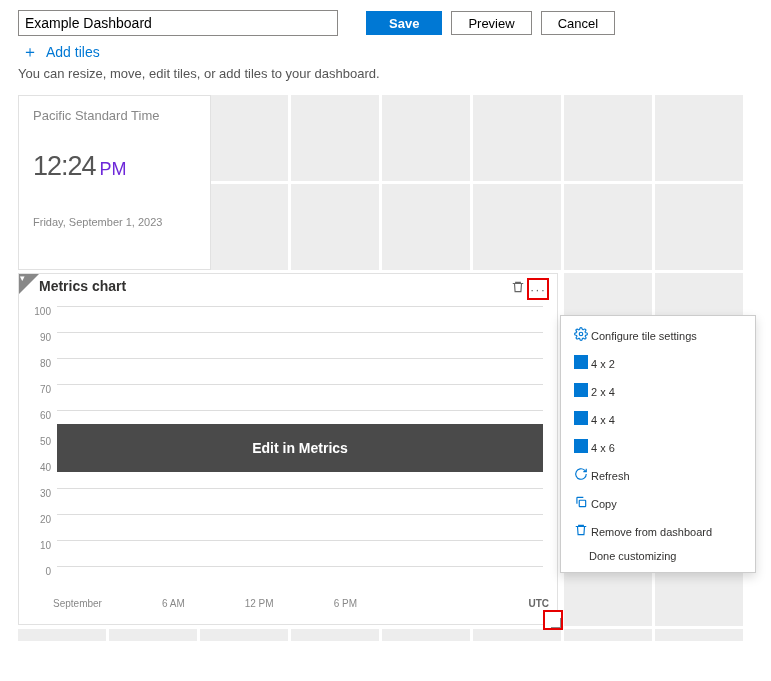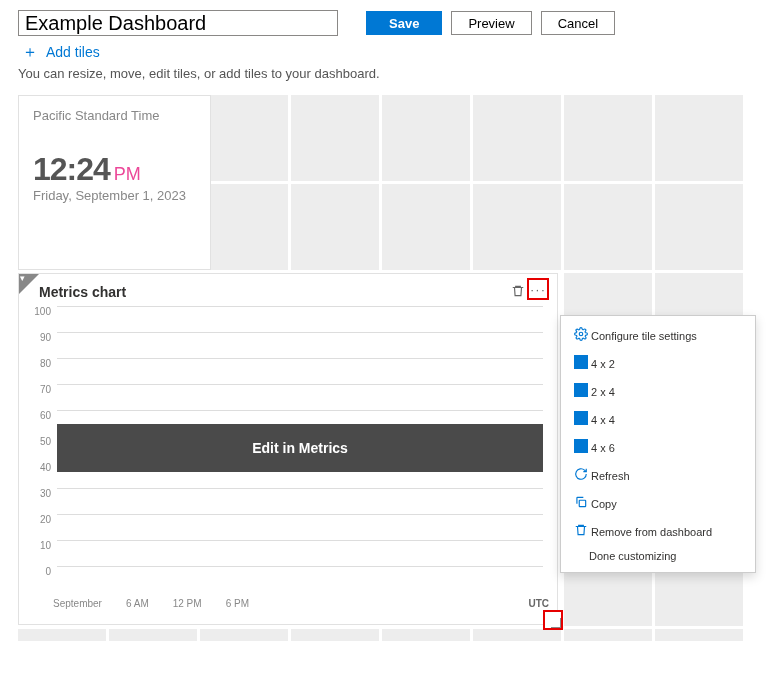--- a/index.html
+++ b/index.html
@@ -1,52 +1,52 @@
 <!DOCTYPE html>
 <html><head>
 <meta charset="utf-8">
 <style>
   * { box-sizing: border-box; }
   html, body { margin:0; padding:0; font-family: "Segoe UI", Arial, sans-serif; font-size:13px; color:#323130; background:#fff; }
   body { width:771px; height:681px; position:relative; overflow:hidden; }
 
   .top-row { display:flex; align-items:center; gap:9px; padding:10px 18px 6px 18px; }
-  .title-input { width:320px; height:26px; border:1px solid #8a8886; padding:10px 6px; font-size:20px; }
+  .title-input { width:320px; height:26px; border:1px solid #8a8886; padding:10px 6px; font-size:14px; }
   .btn { height:24px; padding:0 16px; border:1px solid #8a8886; background:#fff; font-size:13px; cursor:pointer; }
   .btn-primary { background:#0078d4; color:#fff; border-color:#0078d4; padding:0 22px; font-weight:600; }
   .btn-gap { width:10px; }
 
   .add-row { display:flex; align-items:center; gap:8px; padding:2px 18px 4px 22px; color:#0078d4; cursor:pointer; font-size:14px; }
   .plus { font-size:16px; line-height:1; }
   .help-text { padding:2px 18px 14px 18px; color:#555; font-size:13px; }
 
   .grid-area { position:relative; margin-left:18px; width:740px; }
   .grid { display:grid; grid-template-columns: repeat(8, 88px); grid-auto-rows: 86px; gap:3px; }
   .cell { background:#ededed; }
   .cell.clear { background:transparent; }
 
   .clock-tile { position:absolute; left:0; top:0; width:193px; height:175px; background:#fff; border:1px solid #e1e1e1; padding:12px 14px; }
   .clock-tz { color:#888; font-size:13px; margin-bottom:28px; }
-  .clock-time { font-size:32px; font-weight:700; color:#555; letter-spacing:-1px;}
-  .clock-ampm { font-size:18px; color:#ec4899; margin-left:4px; }
-  .clock-date { color:#888; font-size:13px; }
+  .clock-time { font-size:27px; font-weight:400; color:#555; letter-spacing:-1px;}
+  .clock-ampm { font-size:18px; color:#6d28d9; margin-left:4px; }
+  .clock-date { color:#888; font-size:11px; margin-top:34px; }
 
   .chart-tile { position:absolute; left:0; top:178px; width:540px; height:352px; background:#fff; border:1px solid #e1e1e1; }
   .filter-corner { position:absolute; left:0; top:0; width:0; height:0; border-top:20px solid #888; border-right:20px solid transparent; }
   .filter-glyph { position:absolute; left:1px; top:-1px; color:#fff; font-size:9px; }
-  .chart-header { display:flex; align-items:flex-end; padding:4px 8px 0 20px; }
+  .chart-header { display:flex; align-items:flex-start; padding:4px 8px 0 20px; }
   .chart-title { font-weight:600; font-size:14px; flex:1; }
   .hdr-ico { width:18px; height:18px; display:flex; align-items:center; justify-content:center; color:#666; cursor:pointer; }
   .ellipsis-box { border:2px solid #e60000; width:22px; height:22px; display:flex; align-items:center; justify-content:center; }
   .chart-body { padding:6px 14px 2px 14px; position:relative; }
   .y-row { display:flex; align-items:flex-start; height:26px; }
   .y-label { width:24px; text-align:right; font-size:10px; color:#888; padding-right:6px;}
   .y-line { flex:1; border-bottom:1px solid #ddd; height:0; }
   .edit-banner { position:absolute; left:38px; right:14px; top:124px; height:48px; background:#4a4a4a; color:#fff; display:flex; align-items:center; justify-content:center; font-weight:600; font-size:14px; }
-  .x-row { display:flex; padding:4px 0 0 34px; font-size:10px; color:#888; gap:24px; }
+  .x-row { display:flex; padding:4px 0 0 34px; font-size:10px; color:#888; gap:60px; }
   .x-utc { margin-left:auto; margin-right:8px; font-weight:600; color:#666;}
   .resize-box { position:absolute; right:-6px; bottom:-6px; width:20px; height:20px; border:2px solid #e60000; background:#fff; display:flex; align-items:flex-end; justify-content:flex-end; }
   .resize-inner { width:10px; height:10px; border-right:1px solid #888; border-bottom:1px solid #888; }
 
   .ctx-menu { position:absolute; left:560px; top:315px; width:196px; background:#fff; border:1px solid #ccc; box-shadow:0 4px 10px rgba(0,0,0,0.15); padding:4px 0; z-index:10; }
   .ctx-item { display:flex; align-items:flex-end; gap:2px; padding:6px 12px; font-size:11px; cursor:pointer; }
   .ctx-ico { width:16px; height:16px; display:flex; align-items:center; justify-content:center; color:#0078d4; }
   .blue-sq { width:14px; height:14px; background:#0078d4; }
   .ctx-label-only { padding-left:28px; }
 </style>

